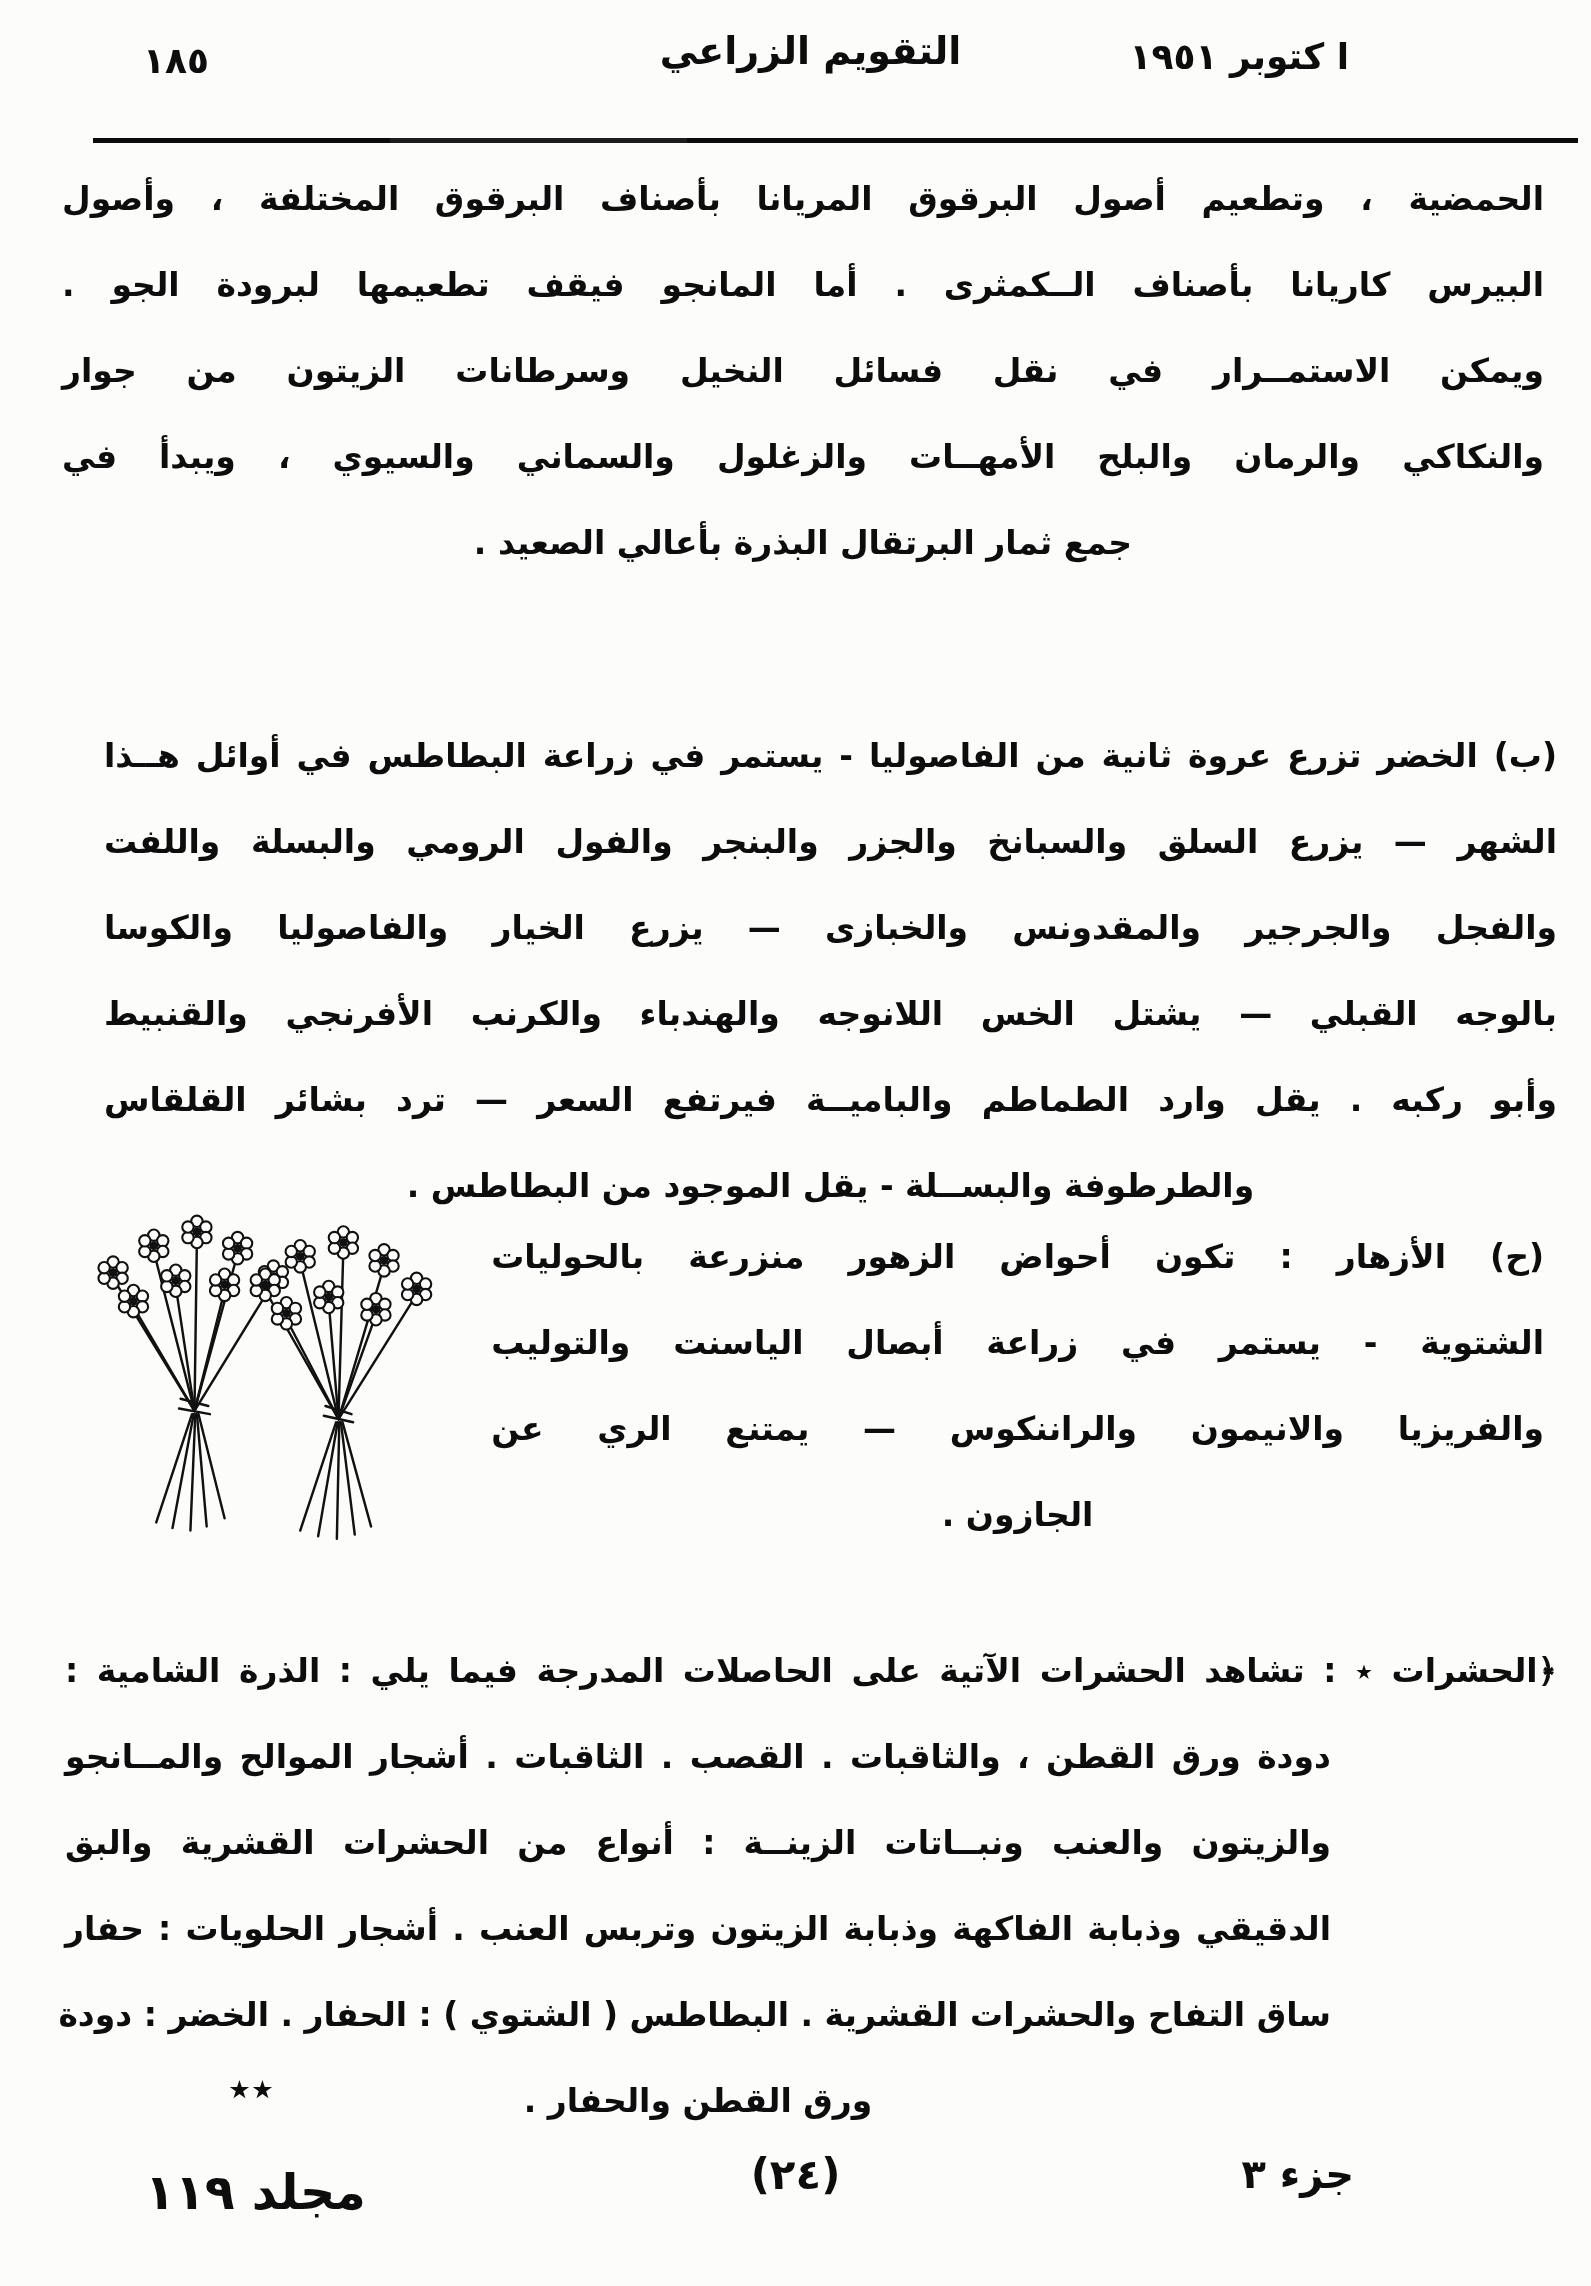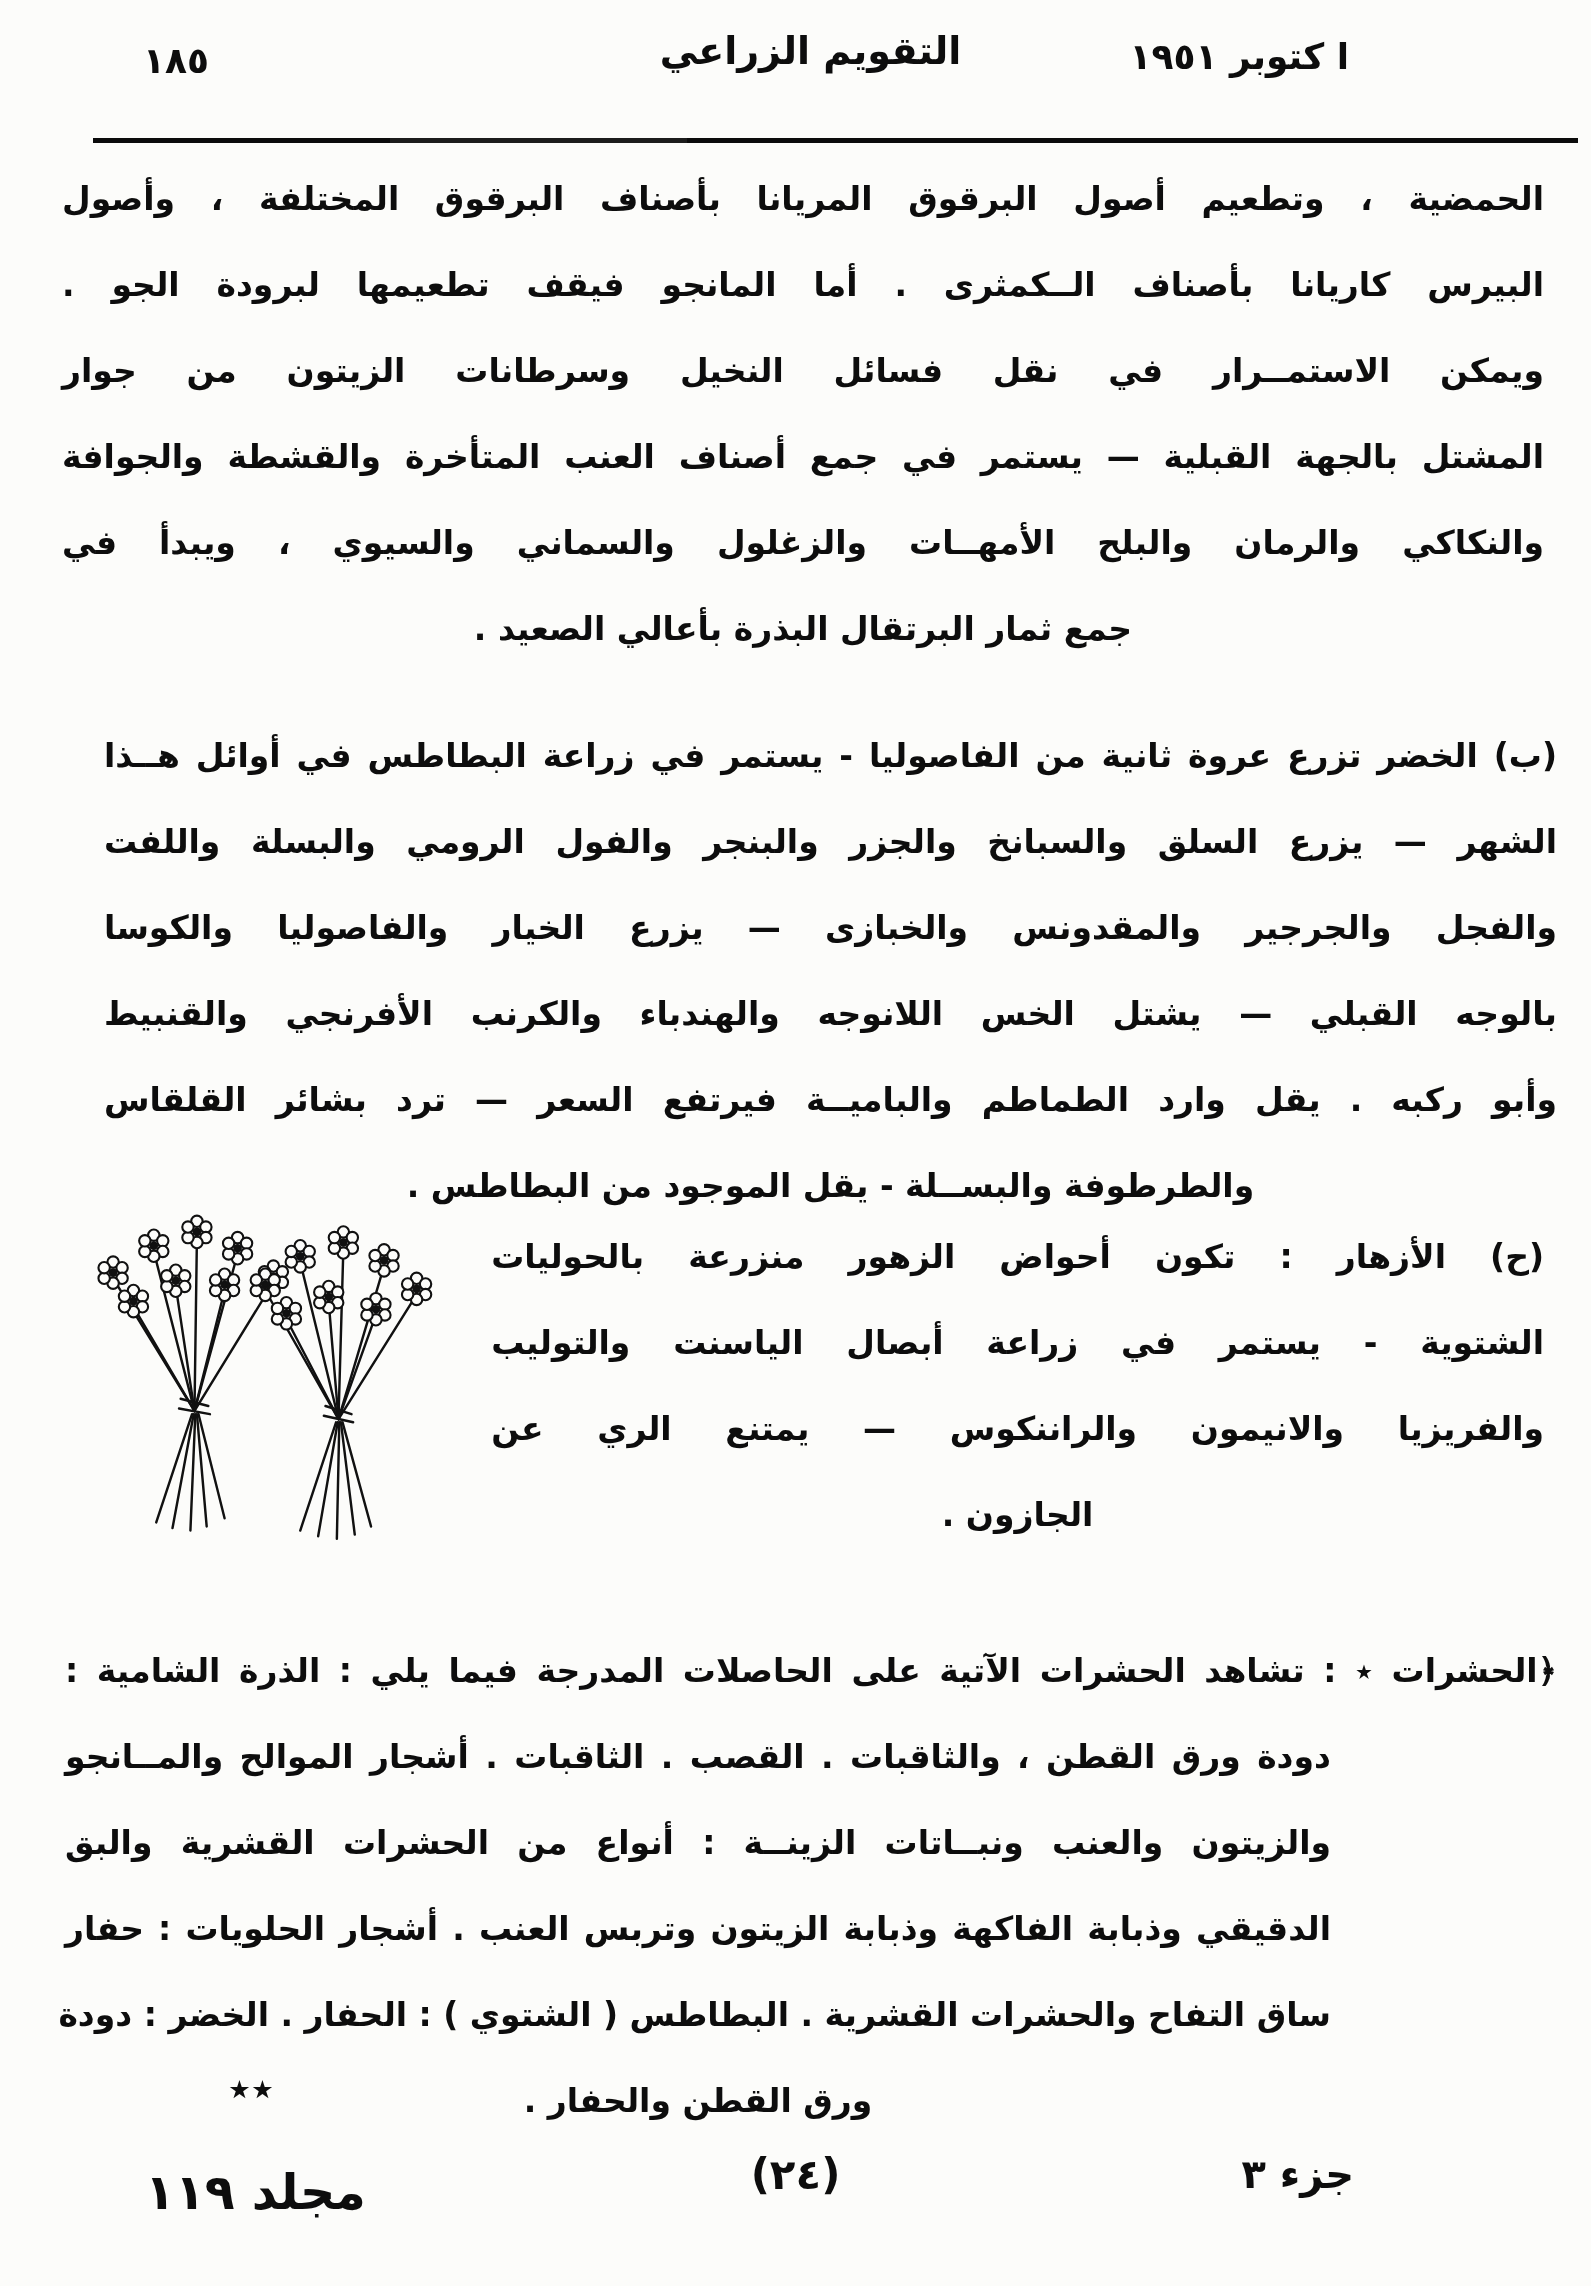--- a/index.html
+++ b/index.html
@@ -53,21 +53,20 @@
     <span class="hdr-date">ا كتوبر ١٩٥١</span>
     <span class="hdr-title">التقويم الزراعي</span>
     <span class="hdr-page">١٨٥</span>
   </div>
   <div class="rule"></div>
 
   <div class="para-fruits">
     <div class="ln">الحمضية ، وتطعيم أصول البرقوق المريانا بأصناف البرقوق المختلفة ، وأصول</div>
     <div class="ln">البيرس كاريانا بأصناف الــكمثرى . أما المانجو فيقف تطعيمها لبرودة الجو .</div>
     <div class="ln">ويمكن الاستمــرار في نقل فسائل النخيل وسرطانات الزيتون من جوار</div>
-    <div class="ln">المشتل بالجهة القبلية — يستمر في جمع أصناف العنب المتأخرة والقشطة والجوافة</div>
     <div class="ln">والنكاكي والرمان والبلح الأمهــات والزغلول والسماني والسيوي ، ويبدأ في</div>
     <div class="ln center">جمع ثمار البرتقال البذرة بأعالي الصعيد .</div>
   </div>
 
   <div class="para-veg">
     <div class="ln">(ب) الخضر تزرع عروة ثانية من الفاصوليا - يستمر في زراعة البطاطس في أوائل هــذا</div>
     <div class="ln">الشهر — يزرع السلق والسبانخ والجزر والبنجر والفول الرومي والبسلة واللفت</div>
     <div class="ln">والفجل والجرجير والمقدونس والخبازى — يزرع الخيار والفاصوليا والكوسا</div>
     <div class="ln">بالوجه القبلي — يشتل الخس اللانوجه والهندباء والكرنب الأفرنجي والقنبيط</div>
     <div class="ln">وأبو ركبه . يقل وارد الطماطم والباميــة فيرتفع السعر — ترد بشائر القلقاس</div>

